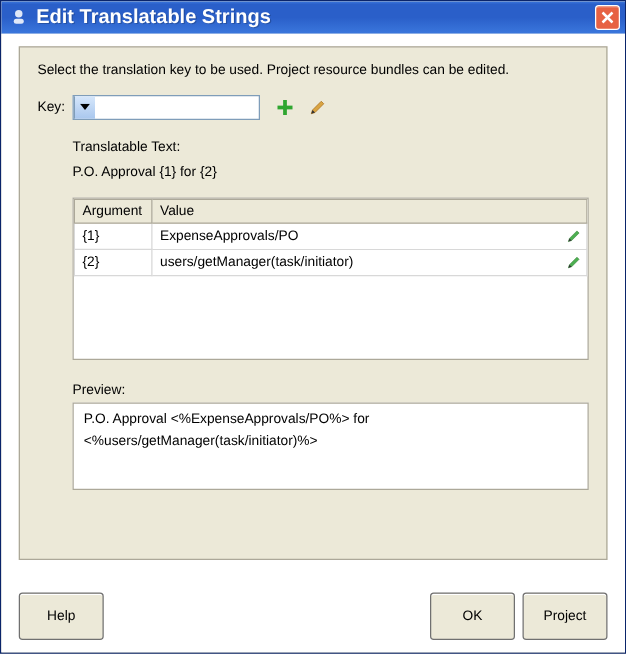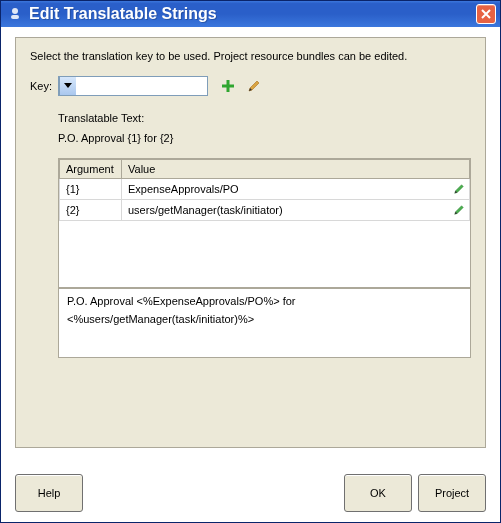--- a/index.html
+++ b/index.html
@@ -237,20 +237,21 @@
                     <path d="M2 12 L3 9 L10 2 L12 4 L5 11 Z" fill="#4caf50" stroke="#2e7d32" stroke-width="0.5"></path>
                     <path d="M2 12 L3 9 L5 11 Z" fill="#333"></path>
                   </svg>
                 </span>
               </td>
             </tr>
           </tbody>
         </table>
       </div>
 
+      <div class="preview-label">Preview:</div>
       <div class="preview-box">
         <span>P.O. Approval &lt;%ExpenseApprovals/PO%&gt; for &lt;%users/getManager(task/initiator)%&gt;</span>
       </div>
     </div>
 
   </div>
 
   <div class="button-row">
     <button class="win">Help</button>
     <span class="spacer"></span>

